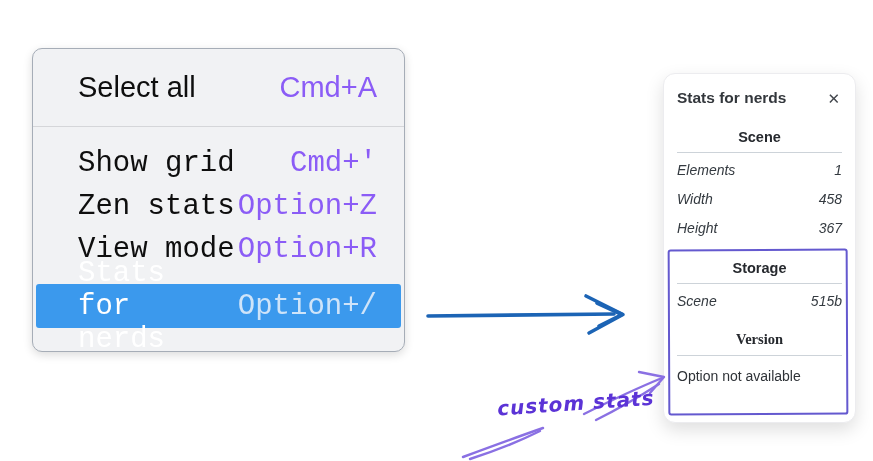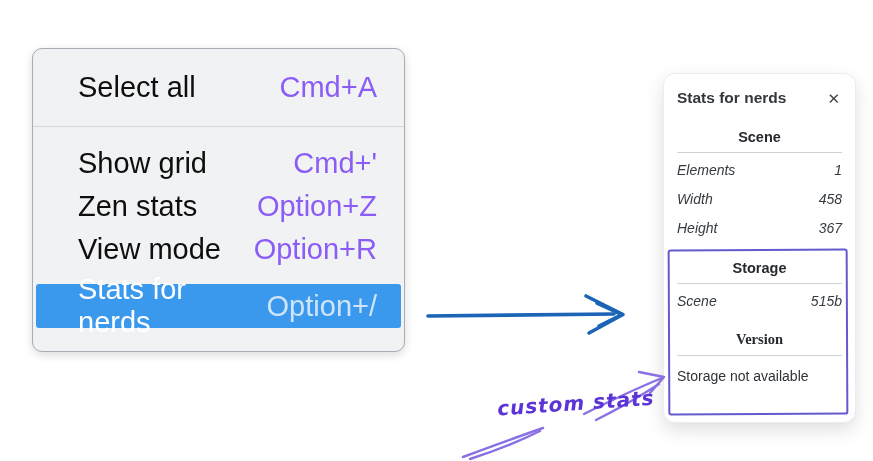--- a/index.html
+++ b/index.html
@@ -14,21 +14,21 @@
     padding:0 3px;
   }
   .menu-item {
     display:flex; justify-content:space-between; align-items:center;
     height:43px; padding:0 24px 0 42px;
     font-size:29px; color:#0e0e0e; border-radius:3px; cursor:default;
   }
   .menu-item.first { height:77px; }
   .menu-item .shortcut { color:#8b5cf6; }
   .menu-sep { border-top:1.5px solid #d5d6d9; margin:0 -3px; }
-  .menu-group { padding-top:15px; }
+  .menu-group { padding-top:15px;font-family:Liberation Mono, monospace; }
   .menu-item.selected { background:#3b99ed; color:#ffffff; margin-top:13px; height:44px; }
   .menu-item.selected .shortcut { color:#cfe4f9;margin-left:48px; }
 
   
   .panel {
     position:absolute; left:663px; top:73px; width:193px; height:350px;
     background:#ffffff; border:1px solid #ececef; border-radius:12px;
     box-shadow:0 7px 18px rgba(0,0,0,.13);
     padding:14px 13px 10px; color:#343a40; font-size:14px;
   }
@@ -116,21 +116,21 @@
   <div class="hairline"></div>
   <div class="rows">
     <div class="stat-row">
       <span>Scene</span>
       <span>515b</span>
     </div>
   </div>
 
   <div class="sec-h version">Version</div>
   <div class="hairline"></div>
-  <div class="note">Storage not available</div>
+  <div class="note">Option not available</div>
 </div>
 
 <div class="purple-box"></div>
 
 <svg class="overlay" width="873" height="461" viewBox="0 0 873 461">
   <g stroke="#1c64b5" stroke-width="3.6" fill="none" stroke-linecap="round" stroke-linejoin="round">
     <path d="M 428 316 L 614 314"></path>
     <path d="M 586 296 L 623 314.5 L 589 333"></path>
     <path d="M 597 303 L 622 314.5 L 599 326"></path>
   </g>

